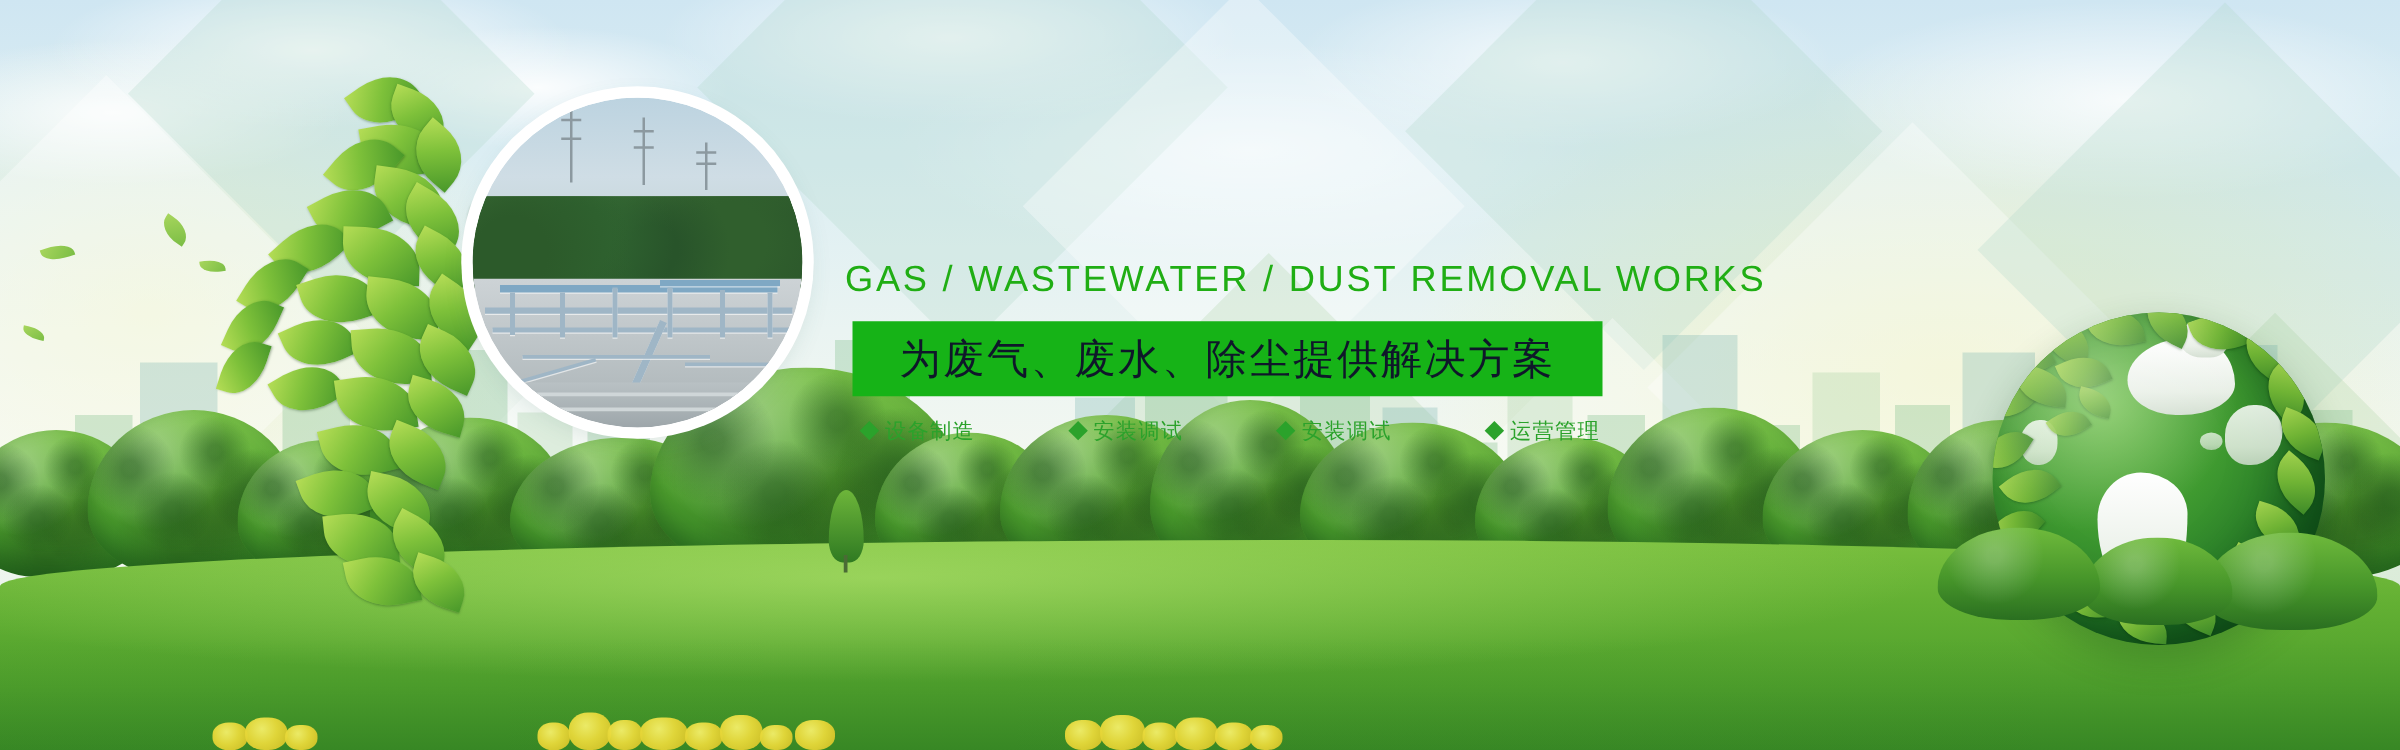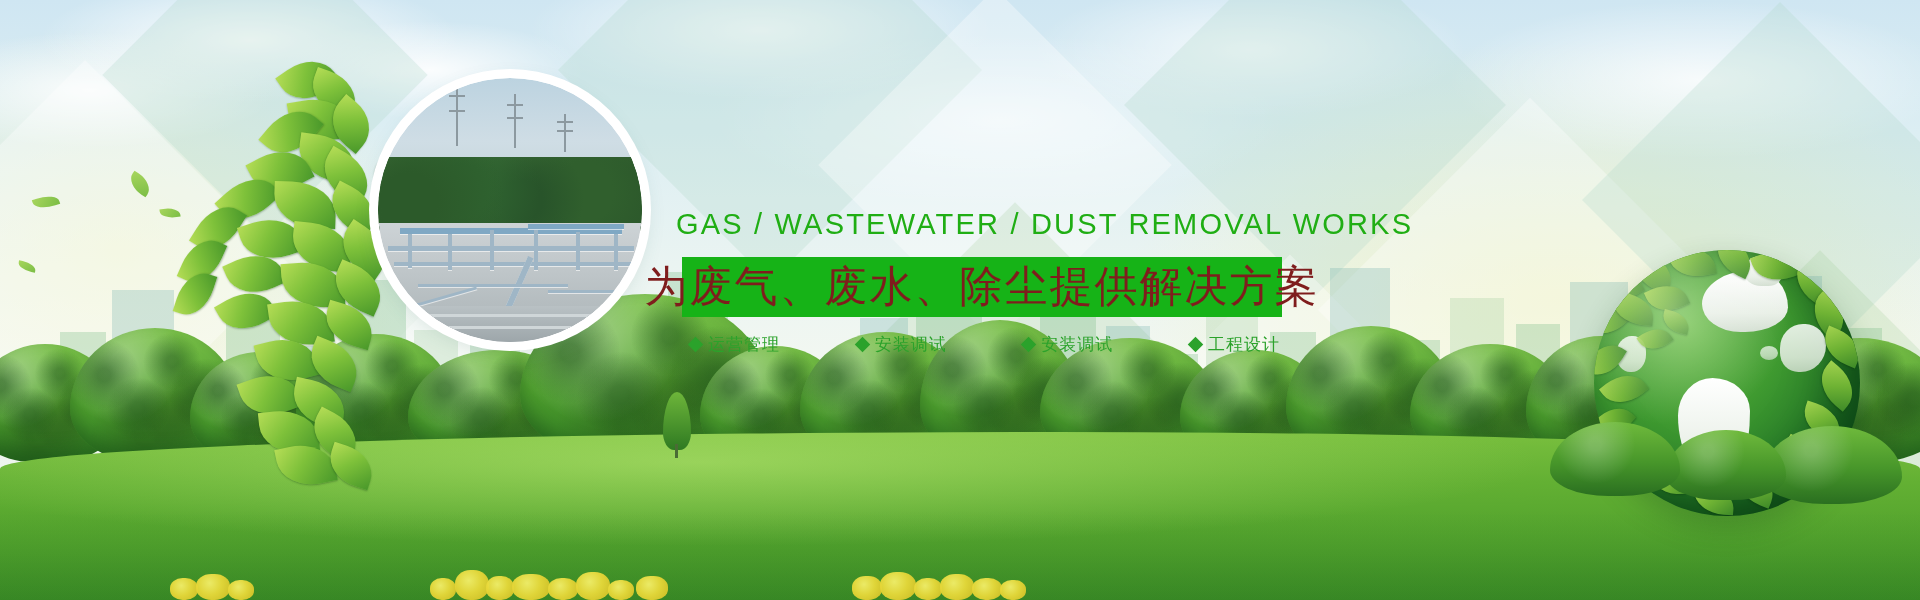--- a/index.html
+++ b/index.html
@@ -163,21 +163,21 @@
     color:#20ae14;
     white-space:nowrap;
   }
   .greenbar {
     position:absolute; left:682px; top:257px;
     width:600px; height:60px;
     background:#16b317;
     display:flex; align-items:center; justify-content:center;
   }
   .greenbar span {
-    color:#7f1d1d; font-size:43px; letter-spacing:2px; white-space:nowrap;
+    color:#0f172a; font-size:33px; letter-spacing:2px; white-space:nowrap;
   }
   .features {
     position:absolute; left:690px; top:333px;
     width:590px;
     display:flex; align-items:center; justify-content:space-between;
   }
   .feat { display:flex; align-items:center; gap:7px; }
   .feat .dia {
     width:11px; height:11px; background:#2ba22b; transform:rotate(45deg);
   }
@@ -384,33 +384,33 @@
 
   <div class="subhead">GAS / WASTEWATER / DUST REMOVAL WORKS</div>
 
   <div class="greenbar">
     <span>为废气、废水、除尘提供解决方案</span>
   </div>
 
   <div class="features">
     <div class="feat">
       <div class="dia"></div>
-      <div class="ft">运营管理</div>
+      <div class="ft">设备制造</div>
     </div>
     <div class="feat">
       <div class="dia"></div>
       <div class="ft">安装调试</div>
     </div>
     <div class="feat">
       <div class="dia"></div>
       <div class="ft">安装调试</div>
     </div>
     <div class="feat">
       <div class="dia"></div>
-      <div class="ft">工程设计</div>
+      <div class="ft">运营管理</div>
     </div>
   </div>
 
   <div class="globe">
 
     <div class="cont" style="left:108px;top:20px;width:86px;height:62px;border-radius:60% 40% 50% 45% / 55% 60% 40% 45%;"></div>
     <div class="cont" style="left:150px;top:6px;width:38px;height:30px;border-radius:50% 60% 40% 50%;"></div>
     <div class="cont" style="left:84px;top:128px;width:72px;height:110px;border-radius:48% 52% 36% 64% / 34% 30% 70% 66%;"></div>
     <div class="cont" style="left:186px;top:74px;width:46px;height:48px;border-radius:50% 45% 55% 40%;opacity:.85;"></div>
     <div class="cont" style="left:22px;top:86px;width:30px;height:36px;border-radius:55% 45% 50% 50%;opacity:.8;"></div>

